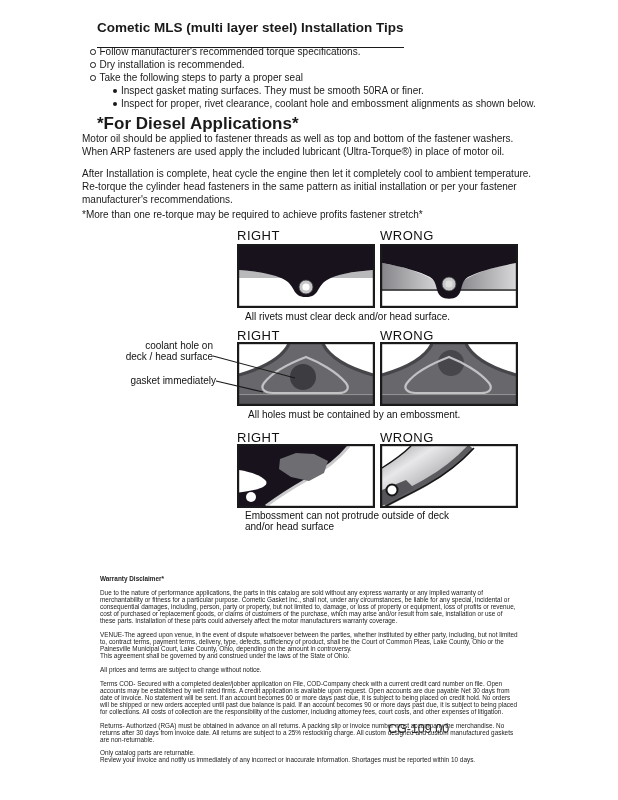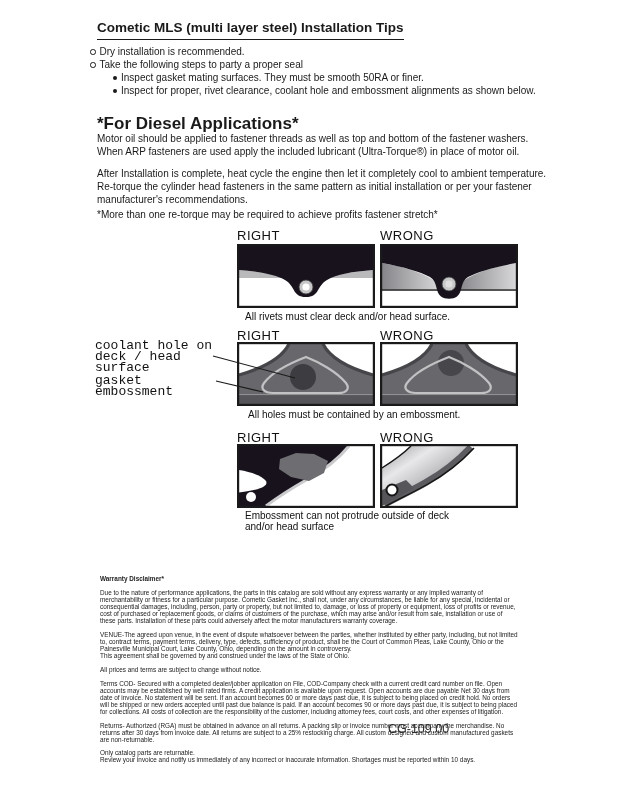--- a/index.html
+++ b/index.html
@@ -4,37 +4,37 @@
 <style>
   html,body{margin:0;padding:0;background:#e8e8e8;}
   .page{
     position:relative;width:618px;height:800px;background:#ffffff;
     font-family:"Liberation Sans", sans-serif;color:#1a1a1a;overflow:hidden;
     margin:0 auto;
   }
   .abs{position:absolute;}
   .title{
     left:97px;top:20px;font-size:13.5px;font-weight:bold;margin:0;
-    border-bottom:1.6px solid #1a1a1a;padding-bottom:4px;
+    border-bottom:1.6px solid #1a1a1a;padding-bottom:12px;
   }
   .intro{left:90px;top:45px;width:470px;font-size:10px;line-height:13px;}
   .li{display:flex;align-items:flex-start;}
   .m1{flex:none;width:3.5px;height:3.5px;border:1px solid #1a1a1a;border-radius:50%;margin:4px 4px 0 0;}
   .sub{margin-left:23px;}
   .m2{flex:none;width:4px;height:4px;background:#1a1a1a;border-radius:50%;margin:4.5px 4px 0 0;}
   .dhead{left:97px;top:114px;font-size:17px;font-weight:bold;}
-  .para{left:97px;width:455px;font-size:10px;line-height:13.2px;}
+  .para{left:82px;width:455px;font-size:10px;line-height:13.2px;}
   .p1{top:132px;}
   .p2{top:167px;}
   .p3{top:208px;}
   .rw{width:138px;font-size:13px;letter-spacing:.5px;color:#111;}
   .dbox{width:138px;height:64px;}
   .cap{font-size:10px;color:#111;margin-left:8px;}
   .pre{white-space:pre-line;}
-  .ann{font-size:13px;line-height:11px;text-align:left;color:#111;font-family:Liberation Mono, monospace;}
+  .ann{font-size:10px;line-height:11px;text-align:right;color:#111;}
   .warranty{left:100px;top:575px;width:419px;font-size:6.4px;line-height:7.1px;color:#222;}
   .warranty .whead{font-weight:bold;margin:0 0 7px 0;}
   .warranty p{margin:0 0 6.5px 0;white-space:pre-line;}
   .footer{left:388px;top:722px;font-size:12.5px;color:#2c2c2c;}
   svg{display:block;}
 </style>
 </head>
 <body>
 
 <div class="page">
@@ -49,20 +49,24 @@
         <stop offset="0" stop-color="#98989a"></stop>
           <stop offset="0.45" stop-color="#e8e8ea"></stop>
           <stop offset="1" stop-color="#a5a5a8"></stop>
       </linearGradient>
     </defs>
   </svg>
 
   <h1 class="abs title">Cometic MLS (multi layer steel) Installation Tips</h1>
 
   <div class="abs intro">
+    <div class="li">
+        <span class="m1"></span>
+        <span>Follow manufacturer's recommended torque specifications.</span>
+      </div>
     <div class="li">
         <span class="m1"></span>
         <span>Dry installation is recommended.</span>
       </div>
     <div class="li">
         <span class="m1"></span>
         <span>Take the following steps to party a proper seal</span>
       </div>
     <div class="li sub">
         <span class="m2"></span>
@@ -103,21 +107,21 @@
     <rect x="1" y="1" width="136" height="62" fill="none" stroke-width="2.4" stroke="#1a1a1a"></rect>
   </svg>
 
   <div class="abs cap" style="left:237px;top:311px;">All rivets must clear deck and/or head surface.</div>
 
   <div class="abs rw" style="left:237px;top:328px;">RIGHT</div>
   <div class="abs rw" style="left:380px;top:328px;">WRONG</div>
 
   <div class="abs ann pre" style="left:95px;top:340px;width:118px;">coolant hole on
 deck / head surface</div>
-  <div class="abs ann" style="left:95px;top:375px;width:121px;">gasket embossment</div>
+  <div class="abs ann" style="left:95px;top:375px;width:121px;">gasket immediately</div>
 
   <svg class="abs dbox" style="left:237px;top:342px;" viewBox="0 0 138 64">
     <rect x="0" y="0" width="138" height="64" fill="#68686c"></rect>
     <rect x="2" y="52" width="134" height="1.2" fill="#919194"></rect>
     <rect x="2" y="53.2" width="134" height="8.8" fill="#55555a"></rect>
     <path d="M2,2 L52,2 C46,14 30,25 2,33 Z" fill="#ffffff"></path>
     <path d="M86,2 L136,2 L136,33 C108,25 92,14 86,2 Z" fill="#ffffff"></path>
     <path d="M52,2 C46,14 30,25 2,33" fill="none" stroke-width="3.2" stroke="#46464a"></path>
     <path d="M86,2 C92,14 108,25 136,33" fill="none" stroke-width="3.2" stroke="#46464a"></path>
     <path d="M69,15 C82,20 100,30 109,41 C113,46.5 110,51 101,51 L36,51 C27,51 23,46.5 27,41 C36,29 56,20 69,15 Z" fill="none" stroke-width="2.2" stroke="#c2c2c4"></path>

